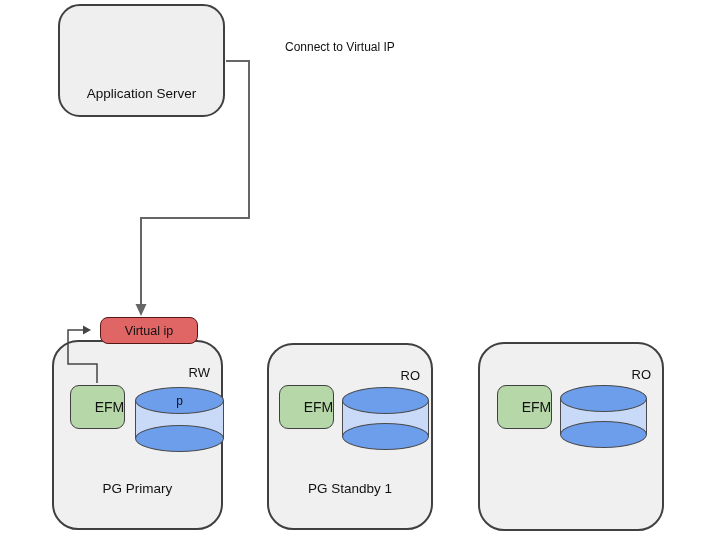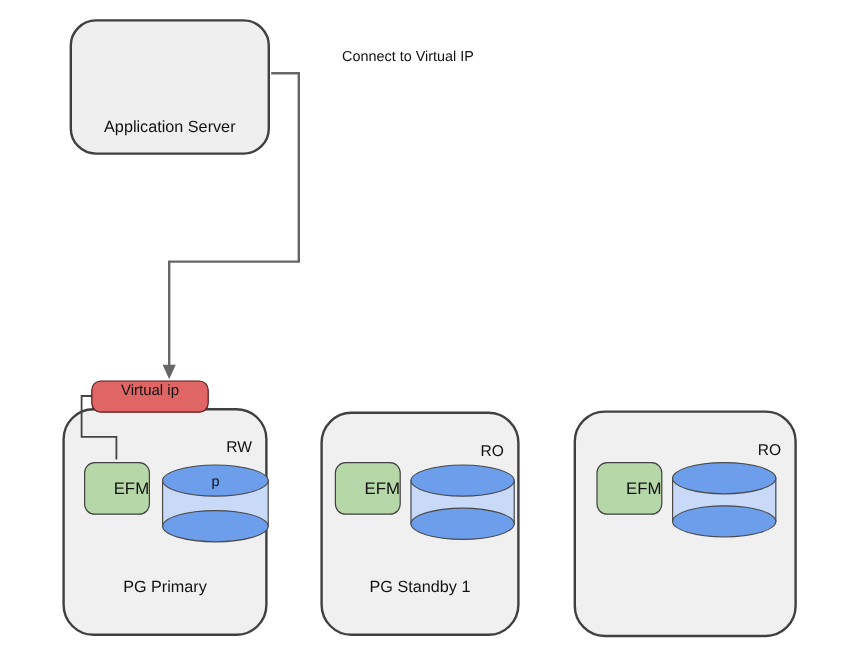--- a/index.html
+++ b/index.html
@@ -25,21 +25,20 @@
     border: 2px solid #404040;
     border-radius: 22px;
     box-sizing: border-box;
     display: flex;
     align-items: flex-end;
     justify-content: center;
     padding-bottom: 14px;
     font-size: 13.5px;
     color: #111111;
     z-index: 2;
-    margin-top: 12px;
   }
 
   
   .connect-label {
     position: absolute;
     left: 285px; top: 40px;
     font-size: 12px;
     color: #111111;
     white-space: nowrap;
     z-index: 2;
@@ -50,28 +49,28 @@
     position: absolute;
     left: 0; top: 0;
     width: 722px; height: 540px;
     z-index: 5;
     pointer-events: none;
   }
 
   
   .virtual-ip {
     position: absolute;
-    left: 76px; top: 317px;
+    left: 100px; top: 317px;
     width: 98px; height: 27px;
     background: #e06666;
     border: 1.5px solid #581717;
     border-radius: 8px;
     box-sizing: border-box;
     display: flex;
-    align-items: flex-start;
+    align-items: center;
     justify-content: center;
     font-size: 12.5px;
     color: #111111;
     z-index: 6;
   }
 
   
   .pg-node {
     position: absolute;
     background: #f0f0f0;

